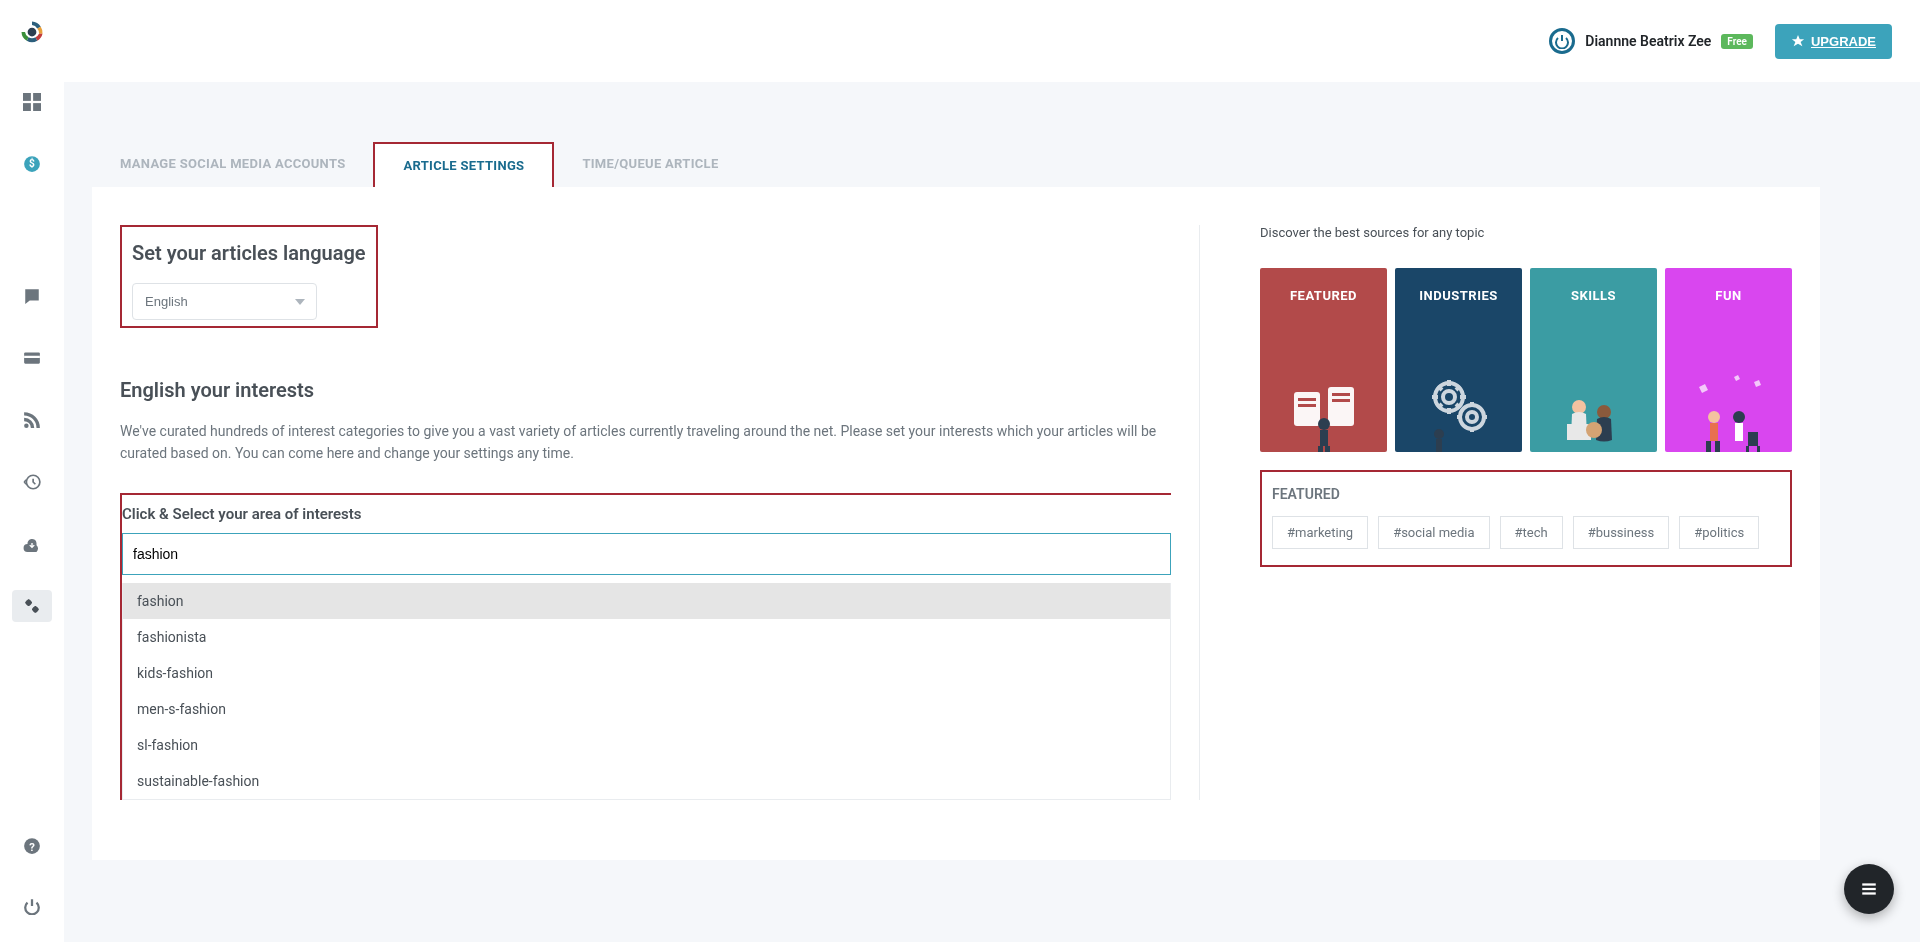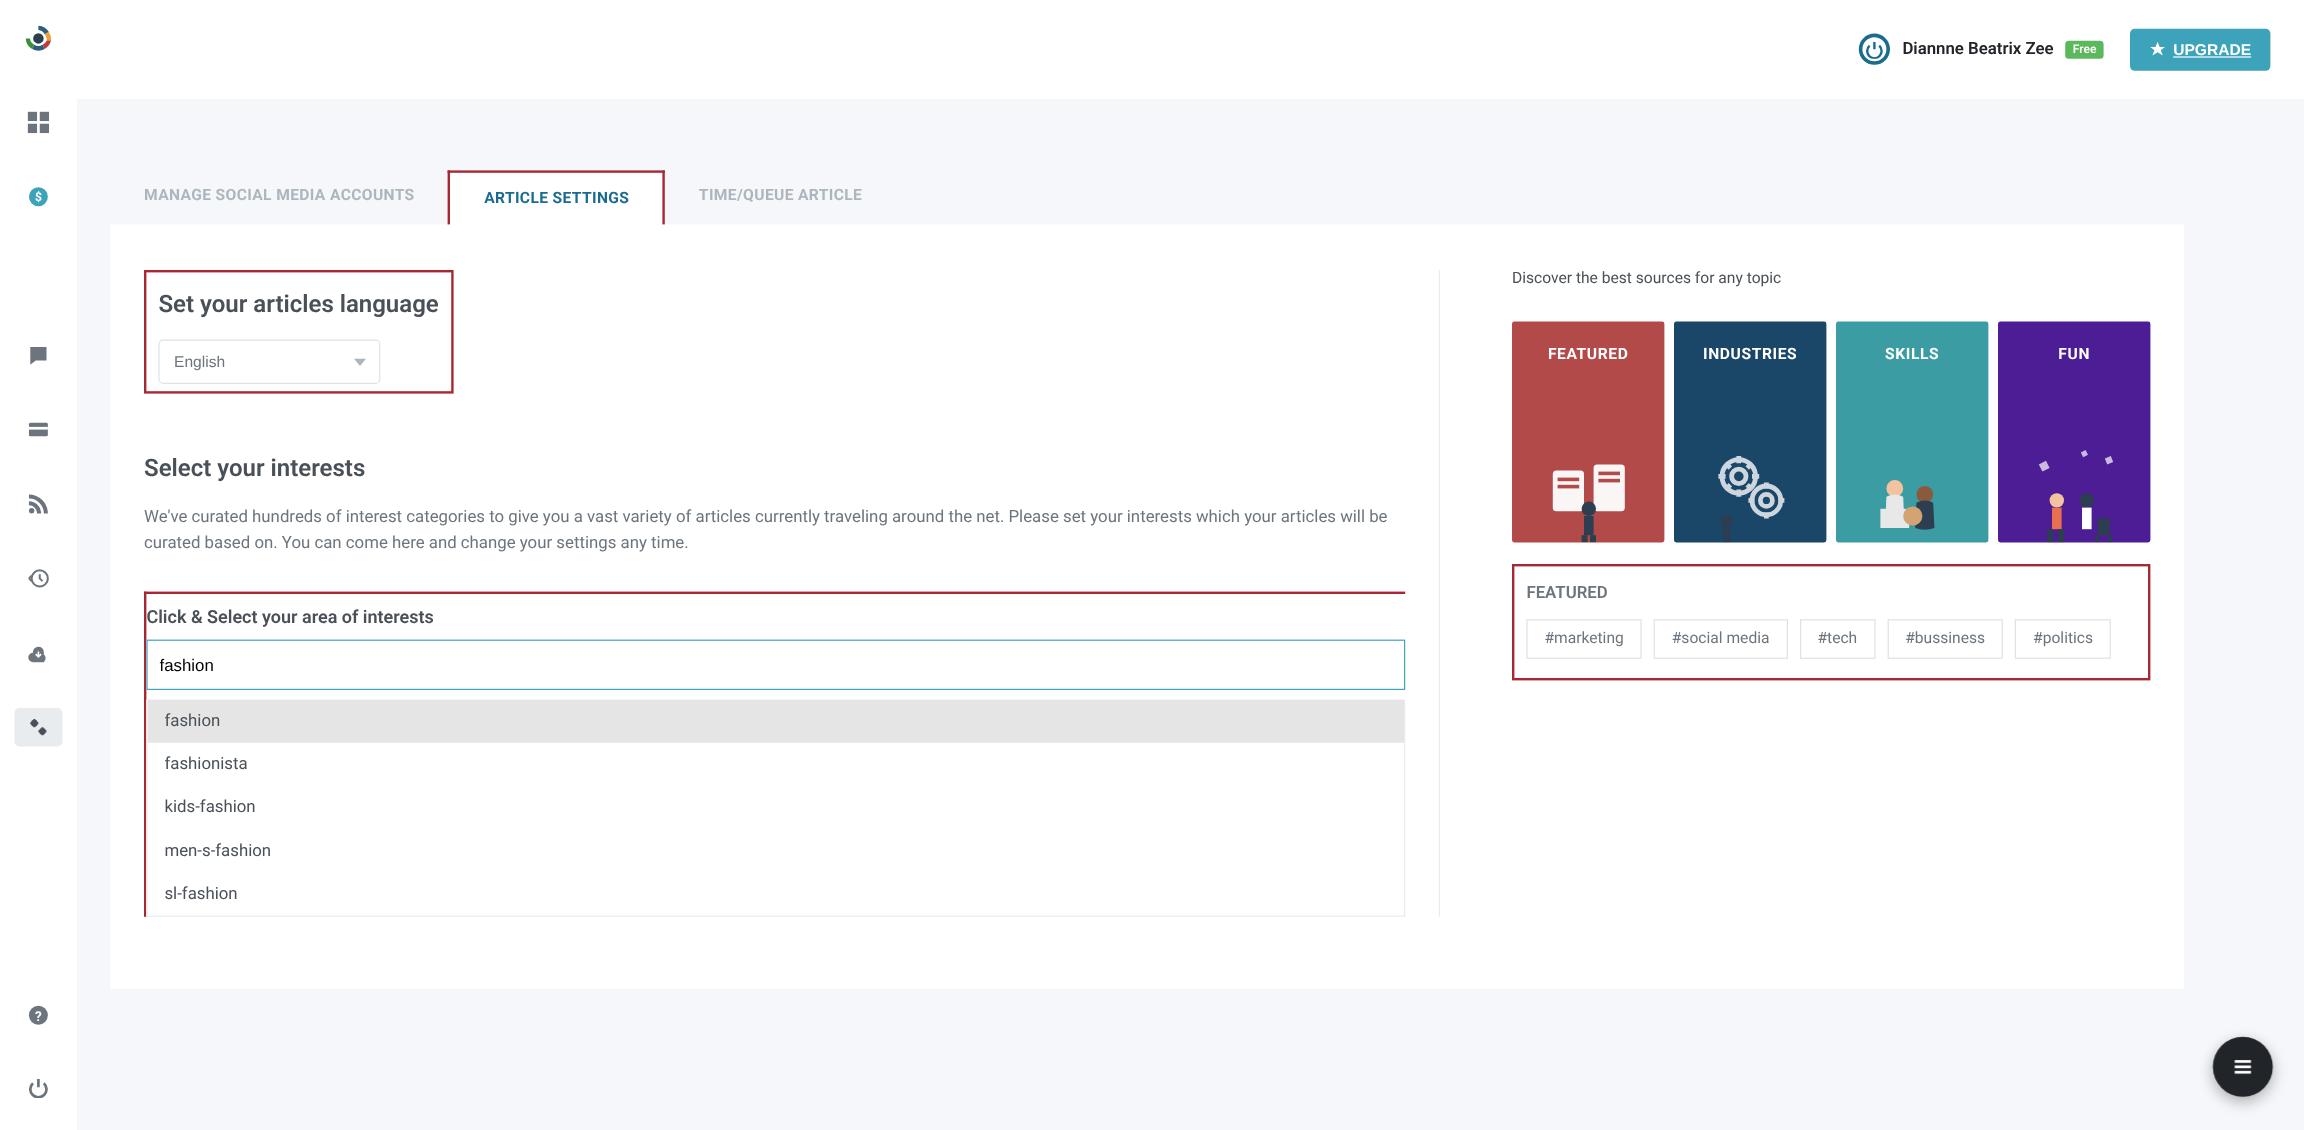--- a/index.html
+++ b/index.html
@@ -48,21 +48,21 @@
 .dropdown-item.hover { background: #e5e5e5; }
 
 .discover-title { font-size: 13px; font-weight: 400; color: #495057; margin-bottom: 28px; }
 .cards { display: flex; gap: 8px; margin-bottom: 18px; }
 .card { flex: 1; height: 184px; border-radius: 2px; display: flex; flex-direction: column; align-items: center; padding-top: 20px; position: relative; overflow: hidden; }
 .card-title { color: #fff; font-size: 13px; font-weight: 700; letter-spacing: 0.5px; }
 .card-graphic { position: absolute; bottom: 0; left: 0; right: 0; height: 100px; display: flex; align-items: flex-end; justify-content: center; }
 .card.c1 { background: #b24a4a; }
 .card.c2 { background: #1a4668; }
 .card.c3 { background: #3b9ca3; }
-.card.c4 { background: #4c1d95; }
+.card.c4 { background: #d946ef; }
 
 .featured-box { border: 2px solid #a52834; padding: 14px 10px 16px; }
 .featured-title { font-size: 14px; font-weight: 600; color: #6c757d; margin-bottom: 14px; }
 .hashtags { display: flex; flex-wrap: wrap; gap: 10px; }
 .hashtag { border: 1px solid #dee2e6; border-radius: 0; padding: 8px 14px; font-size: 13px; color: #6c757d; cursor: pointer; }
 
 .fab { position: fixed; bottom: 28px; right: 26px; width: 50px; height: 50px; border-radius: 50%; background: #212529; color: #fff; display: flex; align-items: center; justify-content: center; cursor: pointer; box-shadow: 0 4px 12px rgba(0,0,0,0.3); }
 </style>
 </head>
 <body>
@@ -176,32 +176,33 @@
     <div class="left-col">
       <div class="lang-section">
         <div class="lang-title">Set your articles language</div>
         <div class="lang-select-wrap">
           <select class="lang-select">
             <option>English</option>
           </select>
         </div>
       </div>
 
-      <div class="interests-title">Select your interests</div>
+      <div class="interests-title">English your interests</div>
       <div class="interests-desc">We've curated hundreds of interest categories to give you a vast variety of articles currently traveling around the net. Please set your interests which your articles will be curated based on. You can come here and change your settings any time.</div>
 
       <div class="interests-box">
         <div class="interests-label">Click &amp; Select your area of interests</div>
         <input type="text" class="interest-input" value="fashion" style="">
         <div class="dropdown-list">
           <div class="dropdown-item hover">fashion</div>
           <div class="dropdown-item">fashionista</div>
           <div class="dropdown-item">kids-fashion</div>
           <div class="dropdown-item">men-s-fashion</div>
           <div class="dropdown-item">sl-fashion</div>
+          <div class="dropdown-item">sustainable-fashion</div>
         </div>
       </div>
     </div>
 
     <div class="right-col">
       <div class="discover-title">Discover the best sources for any topic</div>
       <div class="cards">
         <div class="card c1">
           <div class="card-title">FEATURED</div>
           <div class="card-graphic">

